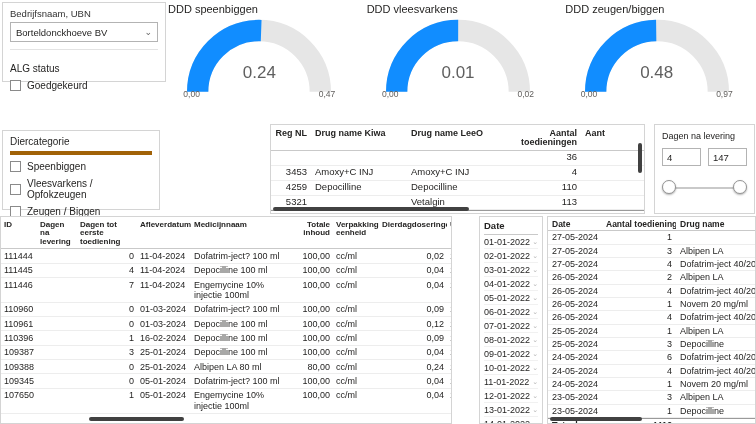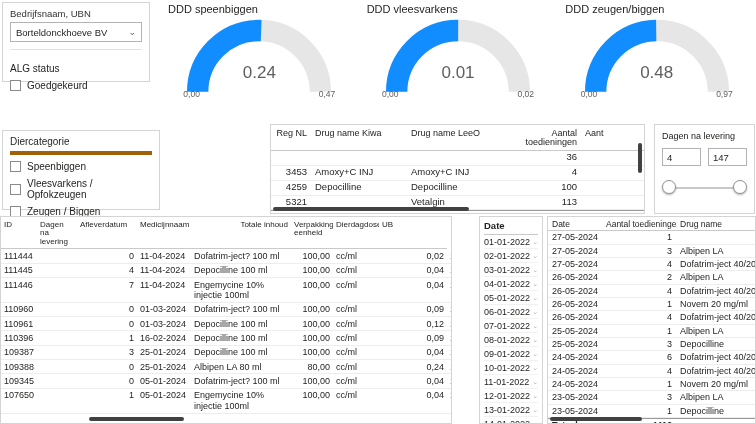--- a/index.html
+++ b/index.html
@@ -1,21 +1,21 @@
 <!DOCTYPE html>
 <html><head>
 <meta charset="utf-8">
 <style>
   *{box-sizing:border-box;margin:0;padding:0}
   html,body{width:756px;height:424px}
   body{position:relative;background:#fff;font-family:"Liberation Sans","DejaVu Sans",sans-serif;color:#252423;overflow:hidden}
   .card{position:absolute;background:#fff;border:1px solid #d4d4d4}
 
   
-  .card-company{left:2px;top:2px;width:148px;height:80px;padding:5px 7px}
+  .card-company{left:2px;top:2px;width:164px;height:80px;padding:5px 7px}
   .flabel{font-size:9.5px;color:#333;margin-bottom:3px}
   .dropdown{height:20px;border:1px solid #b3b3b3;display:flex;align-items:center;justify-content:space-between;padding:0 5px;font-size:9.5px;background:#fff;cursor:pointer}
   .dd-chev{color:#666;font-size:9px;line-height:1}
   .sec-title{font-size:10px;margin-top:7px;padding-top:13px;border-top:1px solid #e3e3e3}
   .cb-row{display:flex;align-items:center;margin-top:6px;font-size:10px;cursor:pointer}
   .cb{width:11px;height:11px;border:1px solid #8a8a8a;margin-right:6px;background:#fff;flex:0 0 auto}
 
   
   .card-dier{left:2px;top:130px;width:158px;height:80px;padding:5px 7px}
   .card-dier .dier-title{font-size:10px;padding-bottom:4px;border-bottom:4px solid #a16207}
@@ -28,21 +28,21 @@
   .gauge-svg{position:absolute;left:0;top:0;width:160px;height:83px}
   .gauge-track{fill:none;stroke:#e6e6e6;stroke-width:16}
   .gauge-fill{fill:none;stroke:#118DFF;stroke-width:16}
   .gauge-value{position:absolute;left:0;top:46px;width:100%;text-align:center;font-size:17px;color:#5f5f5f}
   .gauge-min{position:absolute;left:4px;top:72px;font-size:8.5px;color:#605e5c}
   .gauge-max{position:absolute;right:4px;top:72px;font-size:8.5px;color:#605e5c}
 
   
   .row{display:grid}
   .c{padding:1.5px 4px;white-space:nowrap;overflow:hidden;border-bottom:1px solid #ededed;line-height:1.15}
-  .th .c{font-weight:normal;color:#252423;border-bottom:1px solid #c9c9c9;white-space:normal;line-height:1.1}
+  .th .c{font-weight:bold;color:#252423;border-bottom:1px solid #c9c9c9;white-space:normal;line-height:1.1}
   .num{text-align:right}
   .wrap{white-space:normal}
   .total .c{font-weight:bold;border-top:1px solid #9a9a9a;border-bottom:none}
 
   
   .card-drugs{left:270px;top:124px;width:375px;height:90px;padding:2px 0;overflow:hidden}
   .drug-grid{grid-template-columns:40px 96px 92px 82px 1fr}
   .card-drugs .c{font-size:9.5px}
   .card-drugs .th .c{font-size:9px}
 
@@ -168,21 +168,21 @@
       <div class="c num">3453</div>
       <div class="c">Amoxy+C INJ</div>
       <div class="c">Amoxy+C INJ</div>
       <div class="c num">4</div>
       <div class="c"></div>
     </div>
     <div class="row drug-grid">
       <div class="c num">4259</div>
       <div class="c">Depocilline</div>
       <div class="c">Depocilline</div>
-      <div class="c num">100</div>
+      <div class="c num">110</div>
       <div class="c"></div>
     </div>
     <div class="row drug-grid">
       <div class="c num">5321</div>
       <div class="c"></div>
       <div class="c">Vetalgin</div>
       <div class="c num">113</div>
       <div class="c"></div>
     </div>
   <div class="row drug-grid total">
@@ -206,20 +206,21 @@
     <div class="slider-track"></div>
     <div class="slider-handle h-min"></div>
     <div class="slider-handle h-max"></div>
   </div>
 </div>
 
 <div class="card card-delivery">
   <div class="row del-grid th">
     <div class="c">ID</div>
     <div class="c">Dagen na levering</div>
+    <div class="c">Dagen tot eerste toediening</div>
     <div class="c">Afleverdatum</div>
     <div class="c">Medicijnnaam</div>
     <div class="c num">Totale inhoud</div>
     <div class="c">Verpakkings eenheid</div>
     <div class="c num">Dierdagdoseringen</div>
     <div class="c">UB</div>
   </div>
   <div class="row del-grid">
       <div class="c">111444</div>
       <div class="c num"></div>

